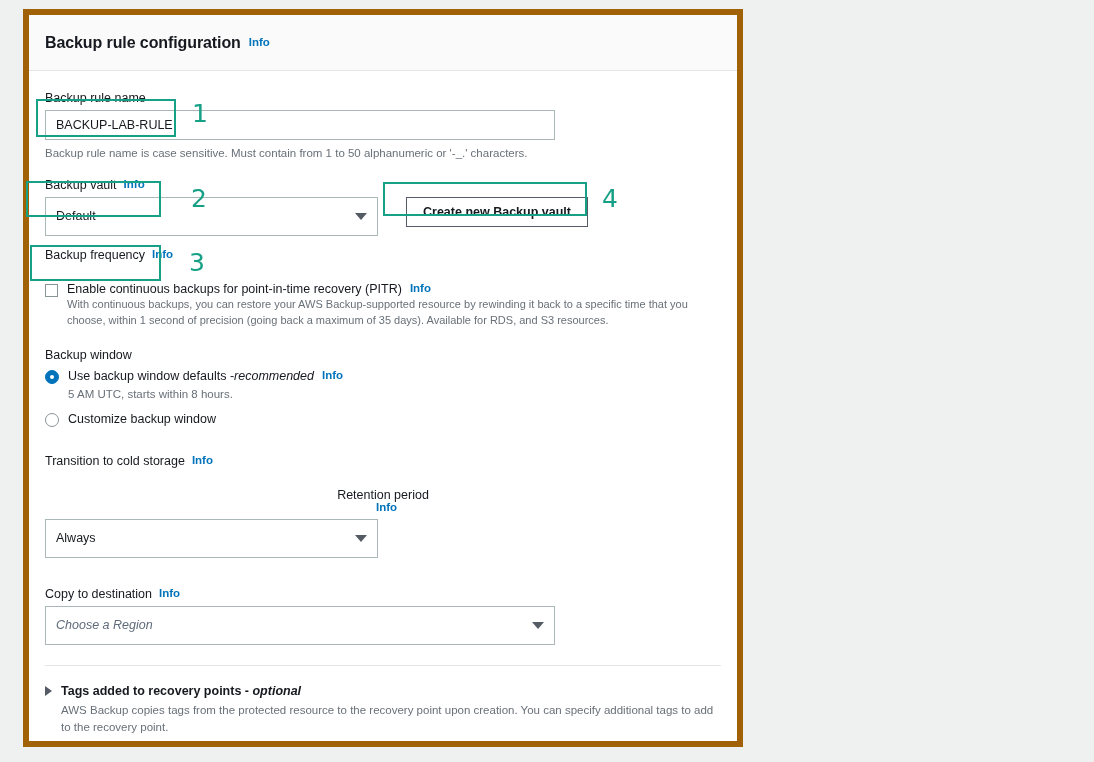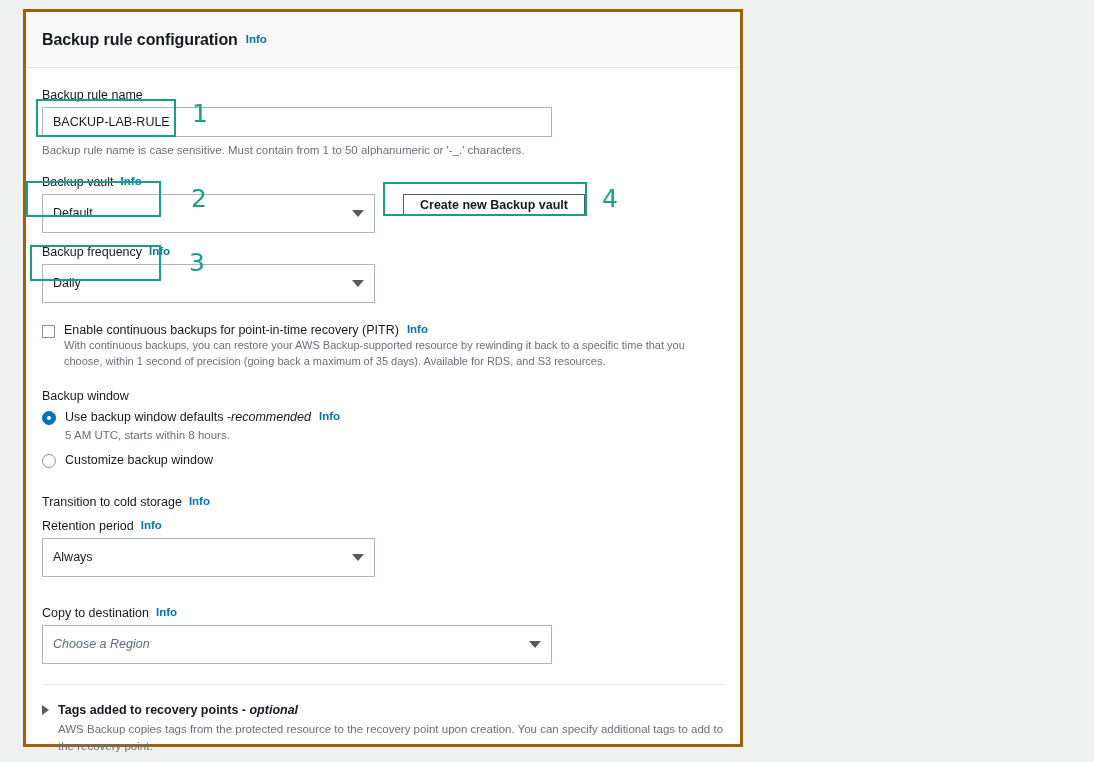--- a/index.html
+++ b/index.html
@@ -15,21 +15,21 @@
     overflow: hidden;
   }
 
   .card {
     position: absolute;
     left: 23px;
     top: 9px;
     width: 720px;
     height: 738px;
     background: #ffffff;
-    border: 3px solid #a16207;
+    border: 6px solid #a16207;
     box-sizing: border-box;
   }
 
   .card-header {
     height: 56px;
     background: #fafafa;
     border-bottom: 1px solid #e4e6e6;
     box-sizing: border-box;
     display: flex;
     align-items: center;
@@ -122,21 +122,21 @@
     color: #16a085;
     font-size: 25px;
     font-family: "DejaVu Sans", sans-serif;
     line-height: 1;
   }
 
   .btn-secondary {
     display: inline-flex;
     align-items: center;
     justify-content: center;
-    height: 22px;
+    height: 30px;
     padding: 0 16px;
     border: 1px solid #545b64;
     background: #fff;
     color: #16191f;
     font-size: 12.5px;
     font-weight: bold;
     cursor: pointer;
     box-sizing: border-box;
     font-family: "Liberation Sans", sans-serif;
   }
@@ -285,24 +285,20 @@
         <span class="sel-value">Default</span>
         <span class="caret"></span>
       </div>
       <div style="width:28px;"></div>
       <div class="btn-secondary">Create new Backup vault</div>
     </div>
 
     <div class="field-label" style="margin-top:12px;">
       <span>Backup frequency</span>
       <span class="info-link">Info</span>
-    </div>
-    <div class="select" style="width:333px;">
-      <span class="sel-value">Daily</span>
-      <span class="caret"></span>
     </div>
 
     <div class="check-row">
       <div class="checkbox"></div>
       <div>
         <div class="check-label">
           <span>Enable continuous backups for point-in-time recovery (PITR)</span>
           <span class="info-link">Info</span>
         </div>
         <div class="check-desc">With continuous backups, you can restore your AWS Backup-supported resource by rewinding it back to a specific time that you choose, within 1 second of precision (going back a maximum of 35 days). Available for RDS, and S3 resources.</div>
@@ -322,21 +318,21 @@
     <div class="radio-row">
       <div class="radio off"></div>
       <div class="radio-label">Customize backup window</div>
     </div>
 
     <div class="field-label" style="margin-top:27px;">
       <span>Transition to cold storage</span>
       <span class="info-link">Info</span>
     </div>
 
-    <div class="field-label" style="margin-top:10px;">
+    <div class="field-label" style="margin-top:20px;flex-direction:column;">
       <span>Retention period</span>
       <span class="info-link">Info</span>
     </div>
     <div class="select" style="width:333px;">
       <span class="sel-value">Always</span>
       <span class="caret"></span>
     </div>
 
     <div class="field-label" style="margin-top:29px;">
       <span>Copy to destination</span>

